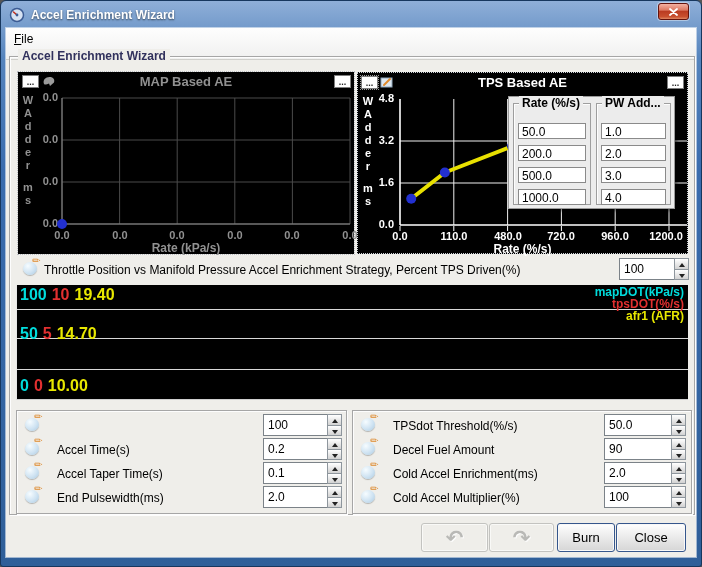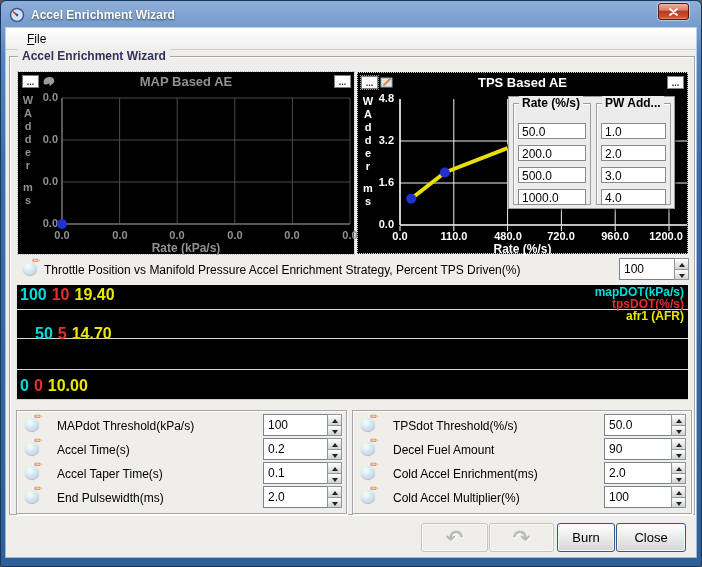--- a/index.html
+++ b/index.html
@@ -14,22 +14,22 @@
   .app-icon { width:16px; height:16px; margin-right:6px; display:inline-block; }
   .title-text { color:#fff; font-size:12px; font-weight:bold; text-shadow:0 1px 2px rgba(0,0,0,.6); }
   .close-btn { position:absolute; right:12px; top:2px; width:31px; height:17px;
     border:1px solid #64120c; border-radius:3px;
     background:linear-gradient(180deg,#f4b0a1 0%,#dd7a64 40%,#bb3c22 50%,#c9502f 85%,#e08a64 100%);
     box-shadow:0 0 0 1px rgba(255,255,255,.4); display:flex; align-items:center; justify-content:center; cursor:pointer; }
 
   
   .content { position:absolute; left:5px; right:5px; top:27px; bottom:9px; background:#efeeea;
     box-shadow:0 0 0 1px rgba(255,255,255,.55); }
-  .menubar { position:absolute; left:0; right:0; top:0; height:22px;
-    background:linear-gradient(#fefefe,#f0f0ef); border-bottom:1px solid #cfcfcb; padding-left:17px; }
+  .menubar { position:absolute; left:0; right:0; top:0; height:32px;
+    background:linear-gradient(#fefefe,#f0f0ef); border-bottom:1px solid #cfcfcb; padding-left:4px; }
   .menu-item { display:inline-block; font-size:12px; color:#000; margin-top:3px; padding:1px 4px; cursor:default; }
   .mnemonic::first-letter { text-decoration:underline; }
 
   .groupbox { position:absolute; left:3px; top:28px; width:686px; height:459px;
     border:1px solid #a6a6a6; box-shadow:1px 1px 0 #fdfdfd, inset 1px 1px 0 #fdfdfd; }
   .group-legend { position:absolute; top:-8px; left:8px; background:#efeeea; padding:0 4px;
     font-size:12px; font-weight:bold; color:#31315c; }
 
   
   .chart { position:absolute; background:#000; }
@@ -276,33 +276,32 @@
       </div>
 
       <div class="strip">
         <div class="hline" style="top:24px;"></div>
         <div class="hline" style="top:53px;"></div>
         <div class="hline" style="top:84px;"></div>
         <div class="scale-row" style="top:1px;">
           <span style="color: rgb(0, 220, 220);">100</span><span style="color: rgb(226, 48, 48);">10</span><span style="color: rgb(232, 232, 0);">19.40</span>
         </div>
         <div class="scale-row" style="top:40px;">
-          <span style="color: rgb(0, 220, 220); margin-left: 15px;">50</span><span style="color: rgb(226, 48, 48);">5</span><span style="color: rgb(232, 232, 0);">14.70</span>
+          <span style="color: rgb(0, 220, 220);">50</span><span style="color: rgb(226, 48, 48);">5</span><span style="color: rgb(232, 232, 0);">14.70</span>
         </div>
         <div class="scale-row" style="top:92px;">
           <span style="color: rgb(0, 220, 220);">0</span><span style="color: rgb(226, 48, 48);">0</span><span style="color: rgb(232, 232, 0);">10.00</span>
         </div>
         <div class="legend-item" style="top: 0px; color: rgb(0, 220, 220);">mapDOT(kPa/s)</div>
         <div class="legend-item" style="top: 12px; color: rgb(226, 48, 48);">tpsDOT(%/s)</div>
         <div class="legend-item" style="top: 24px; color: rgb(232, 232, 0);">afr1 (AFR)</div>
       </div>
 
       <div class="param-panel" style="left:6px;width:331px;">
         <span class="edit-icon" style="left:8px;top:7px;"></span>
-        <span class="param-label" style="top:8px;">MAPdot Threshold(kPa/s)</span>
         <div class="spinner" style="left:246px;top:3px;width:79px;">
           <div class="spin-field">100</div>
           <div class="spin-btns">
               <div class="spin-up">
                 <i class="tri-up"></i>
               </div>
               <div class="spin-down">
                 <i class="tri-down"></i>
               </div>
             </div>

